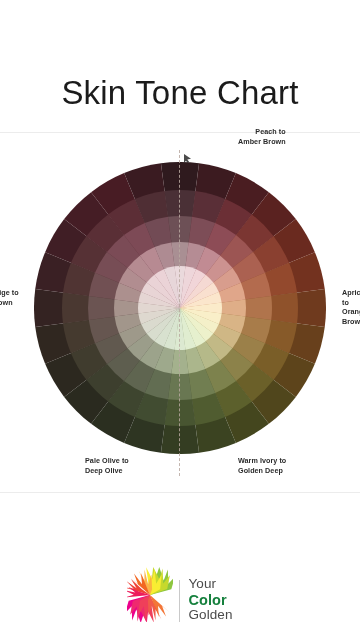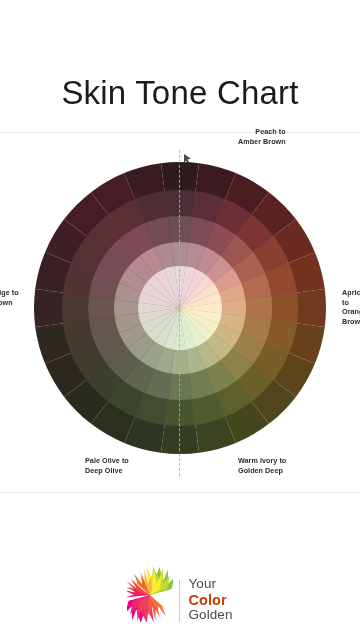--- a/index.html
+++ b/index.html
@@ -72,21 +72,21 @@
   .logo-mark svg{display:block;width:46px;height:56px;}
   .logo-sep{
     width:1px;height:42px;background:#c9c9c9;margin:0 8px 0 6px;flex:0 0 auto;
   }
   .logo-text{
     display:flex;flex-direction:column;justify-content:center;
     font-family:"Liberation Sans","DejaVu Sans",sans-serif;
     color:#4b4b4b;
   }
   .logo-text span{font-size:13.5px;line-height:14.5px;letter-spacing:.1px;}
-  .logo-text .l2{font-weight:bold;color:#c2410c;font-size:14.5px;line-height:16px;}
+  .logo-text .l2{font-weight:bold;color:#15803d;font-size:14.5px;line-height:16px;}
 </style>
 </head>
 <body>
 
 <div class="page">
 
   <div class="rule top"></div>
   <div class="rule bottom"></div>
 
   <div class="title">Skin Tone Chart</div>

